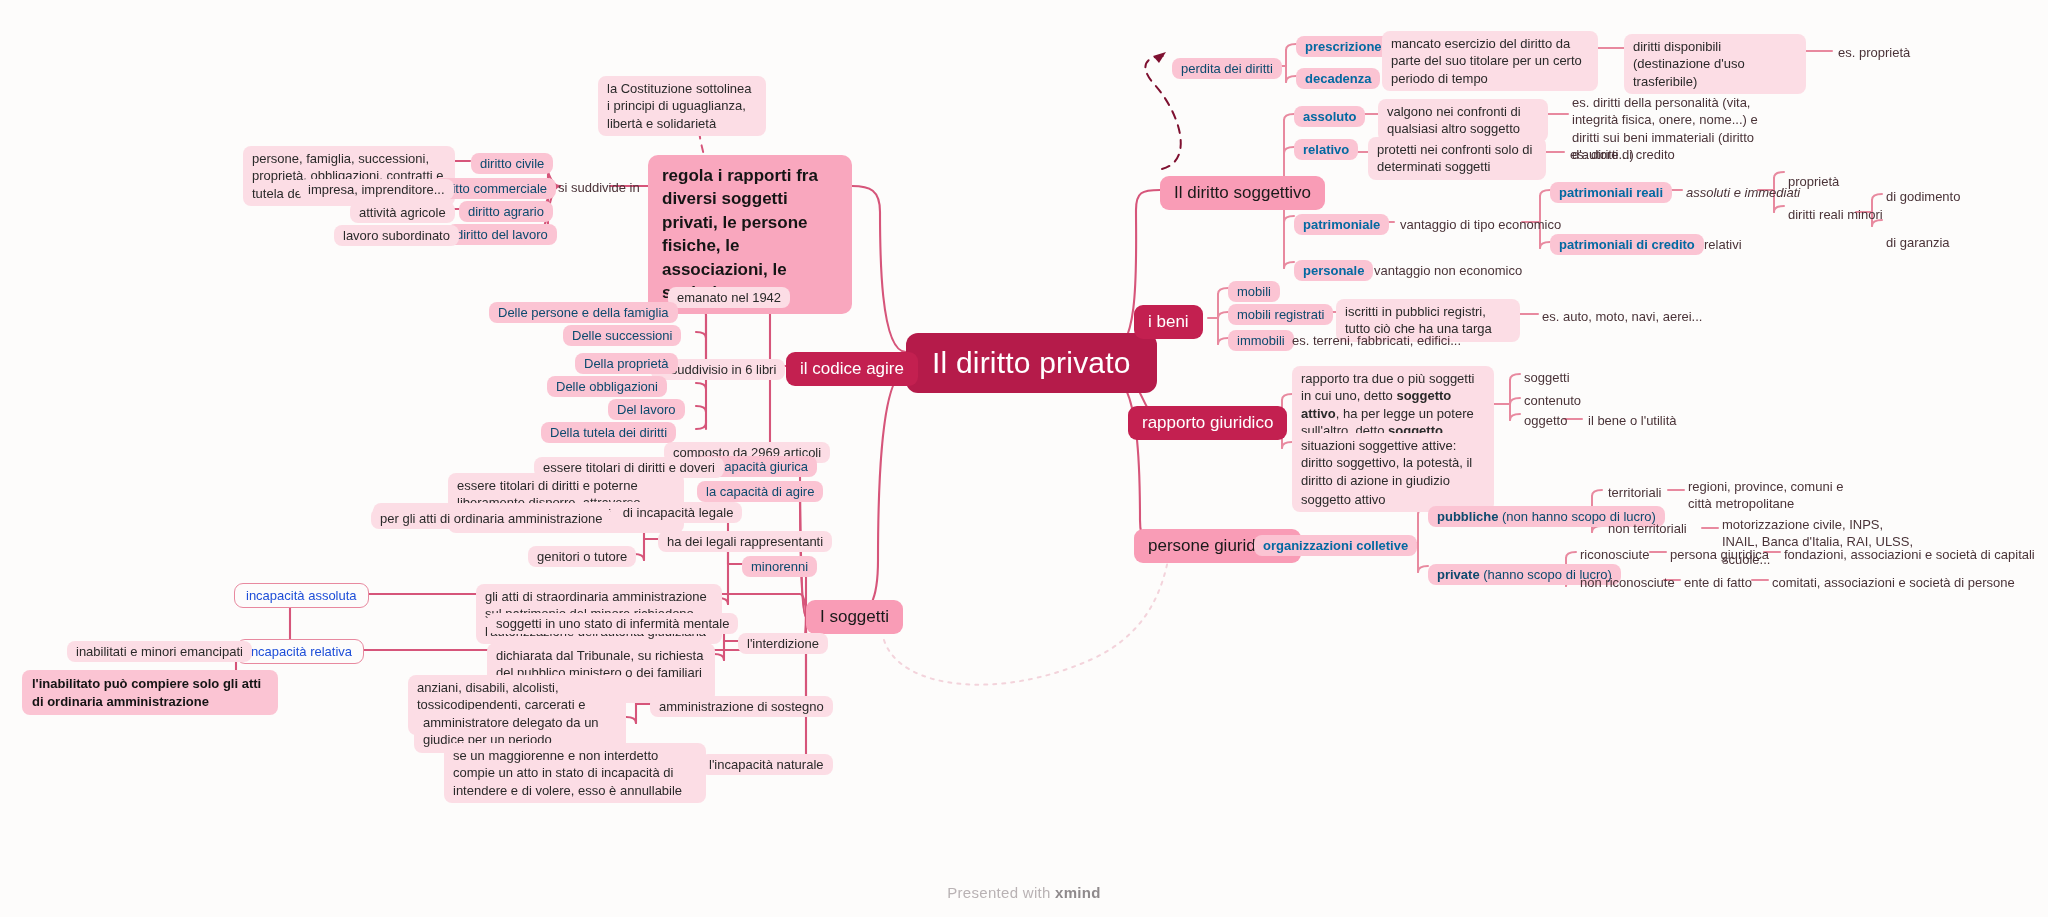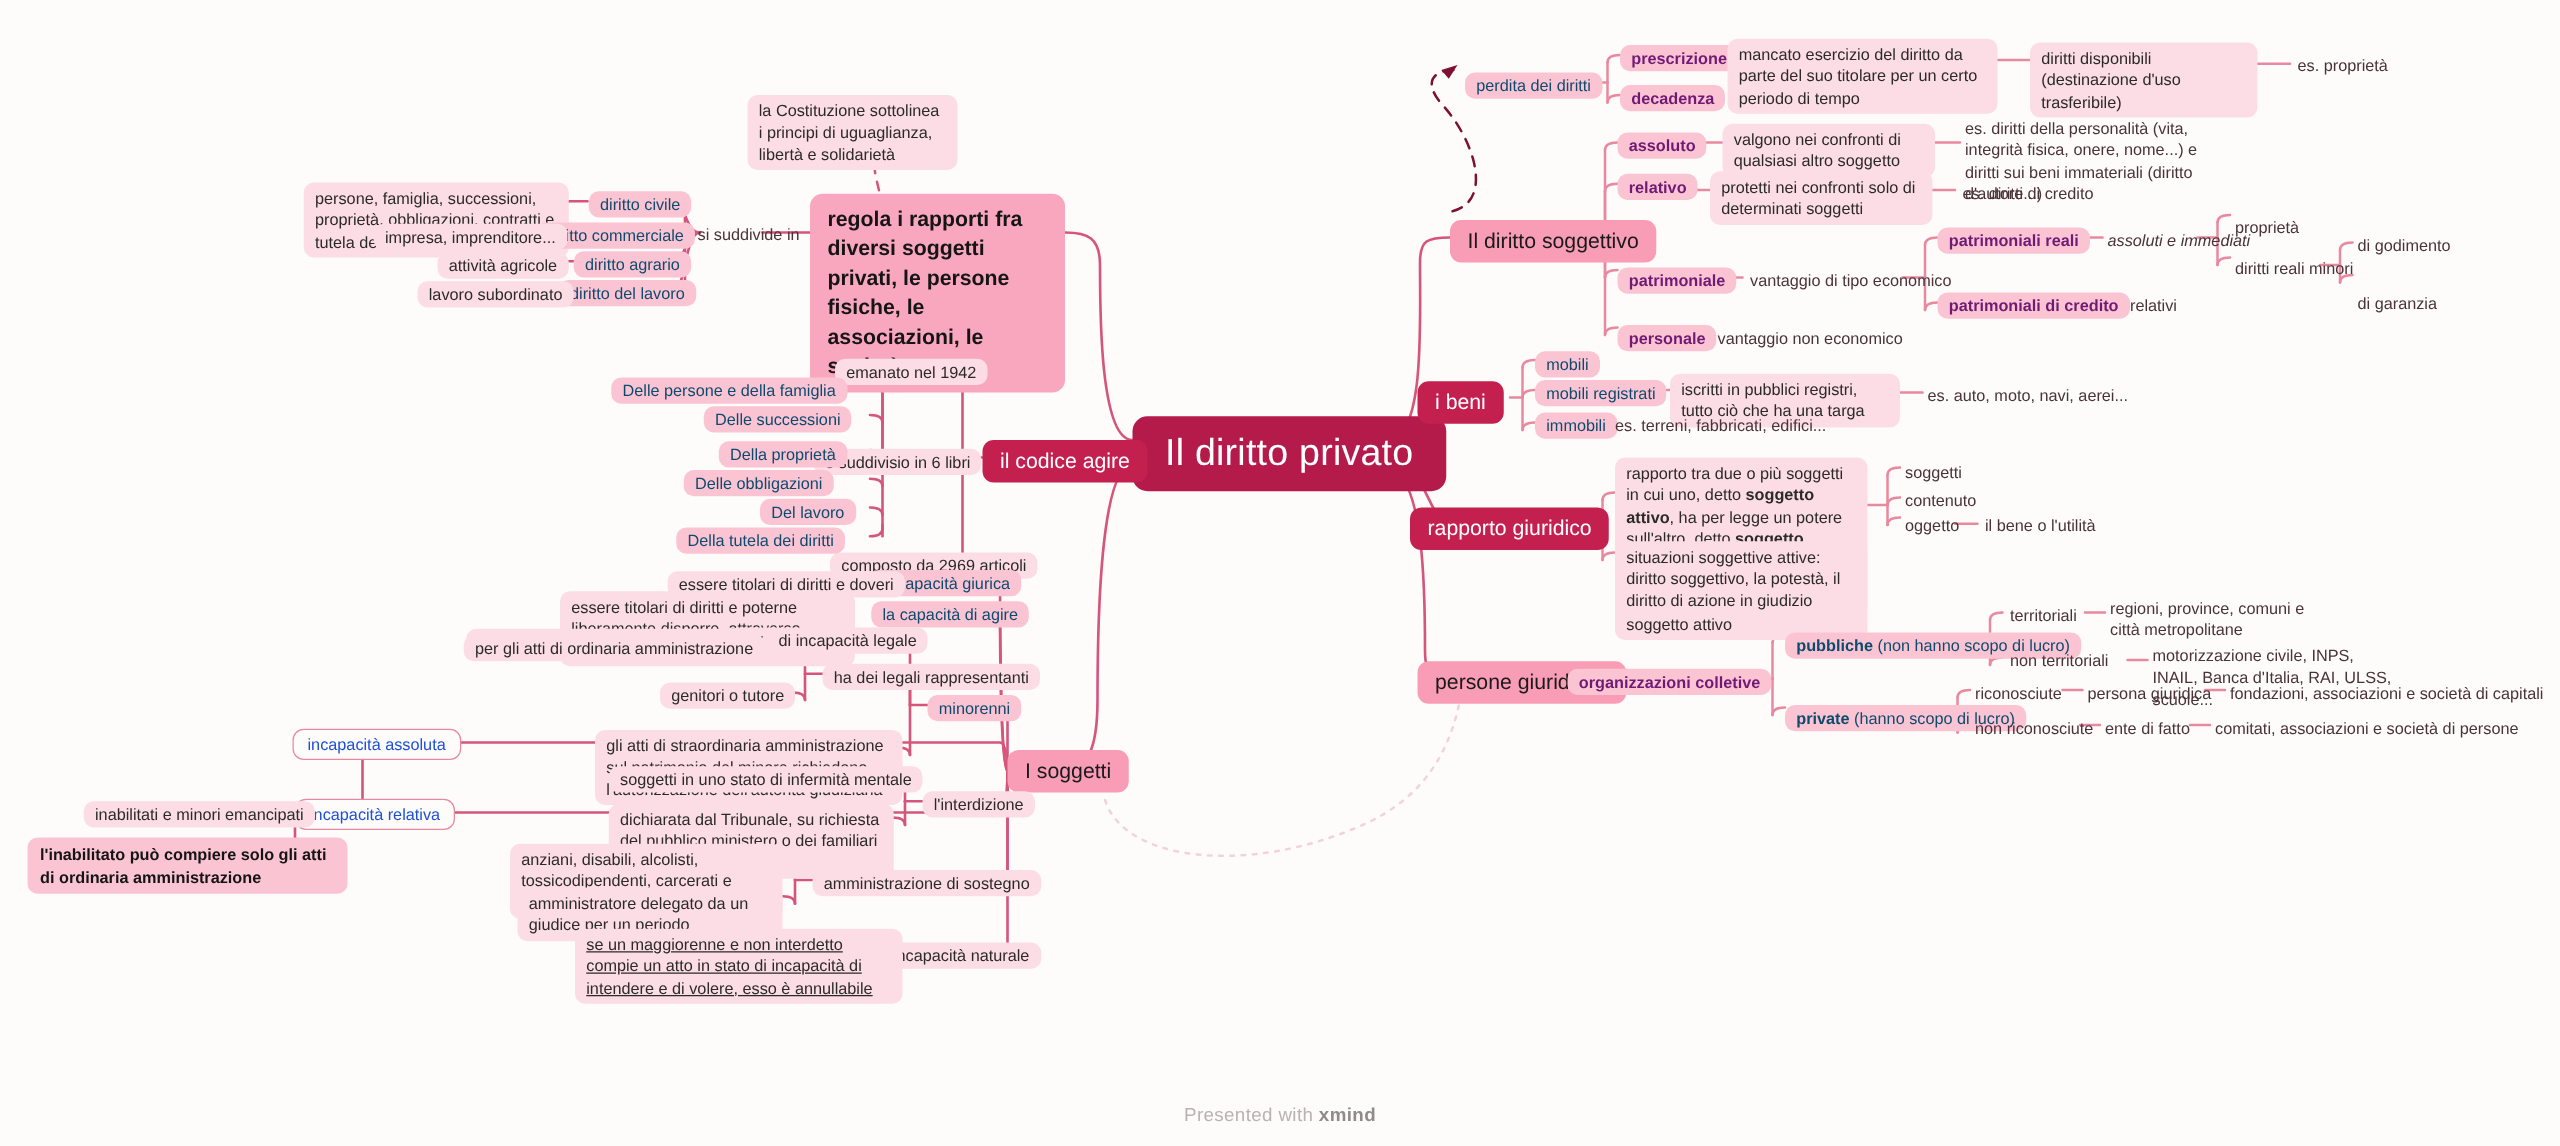--- a/index.html
+++ b/index.html
@@ -13,21 +13,21 @@
         font-size:30px;font-weight:400;padding:13px 26px;letter-spacing:.2px;
         white-space:nowrap;}
   .main-dark{background:#C32050;color:#ffffff;border-radius:9px;
         font-size:17px;padding:7px 14px;white-space:nowrap;}
   .main-pink{background:#F99CB6;color:#1a1a1a;border-radius:9px;
         font-size:17px;padding:7px 14px;white-space:nowrap;}
   .bigpink{background:#F9A7BE;color:#151515;border-radius:10px;
         font-size:17px;font-weight:bold;line-height:1.38;padding:9px 14px;}
   .pill{background:#FBC4D3;color:#0c4a6e;border-radius:8px;
         font-size:13px;padding:3px 9px;white-space:nowrap;}
-  .pill-b{background:#FBC4D3;color:#701a75;border-radius:8px;
+  .pill-b{background:#FBC4D3;color:#0369a1;border-radius:8px;
         font-size:13px;font-weight:bold;padding:3px 9px;white-space:nowrap;}
   .soft{background:#FCDDE5;color:#2a2a2a;border-radius:8px;
         font-size:13px;line-height:1.33;padding:4px 9px;}
   .soft-n{background:#FCDDE5;color:#2a2a2a;border-radius:8px;
         font-size:13px;padding:3px 9px;white-space:nowrap;}
   .plain{background:transparent;color:#4a3338;font-size:13px;
         line-height:1.33;padding:2px 2px;}
   .plain-n{background:transparent;color:#4a3338;font-size:13px;
         padding:2px 2px;white-space:nowrap;}
   .outline{background:#fdfcfb;color:#1d4ed8;border:1.4px solid #E8899F;
@@ -294,21 +294,21 @@
 
 <div class="node soft-n" style="left:738px;top:633px;">l'interdizione</div>
 <div class="node soft-n" style="left:487px;top:613px;">soggetti in uno stato di infermità mentale</div>
 <div class="node soft" style="left:487px;top:643px;width:228px;">dichiarata dal Tribunale, su richiesta del pubblico ministero o dei familiari più stretti</div>
 
 <div class="node soft-n" style="left:650px;top:696px;">amministrazione di sostegno</div>
 <div class="node soft" style="left:408px;top:675px;width:218px;">anziani, disabili, alcolisti, tossicodipendenti, carcerati e malati terminali</div>
 <div class="node soft" style="left:414px;top:710px;width:212px;">amministratore delegato da un giudice per un periodo</div>
 
 <div class="node soft-n" style="left:700px;top:754px;">l'incapacità naturale</div>
-<div class="node soft" style="left:460px;top:743px;width:262px;text-decoration:underline;">se un maggiorenne e non interdetto compie un atto in stato di incapacità di intendere e di volere, esso è annullabile</div>
+<div class="node soft" style="left:444px;top:743px;width:262px;">se un maggiorenne e non interdetto compie un atto in stato di incapacità di intendere e di volere, esso è annullabile</div>
 
 <div class="node outline" style="left:234px;top:583px;">incapacità assoluta</div>
 <div class="node outline" style="left:236px;top:639px;">incapacità relativa</div>
 <div class="node soft-n" style="left:67px;top:641px;">inabilitati e minori emancipati</div>
 <div class="node sideAnn" style="left:22px;top:670px;width:256px;">l'inabilitato può compiere solo gli atti di ordinaria amministrazione</div>
 
 <div class="node main-pink" style="left:1160px;top:176px;">Il diritto soggettivo</div>
 
 <div class="node pill" style="left:1172px;top:58px;">perdita dei diritti</div>
 <div class="node pill-b" style="left:1296px;top:36px;">prescrizione</div>

